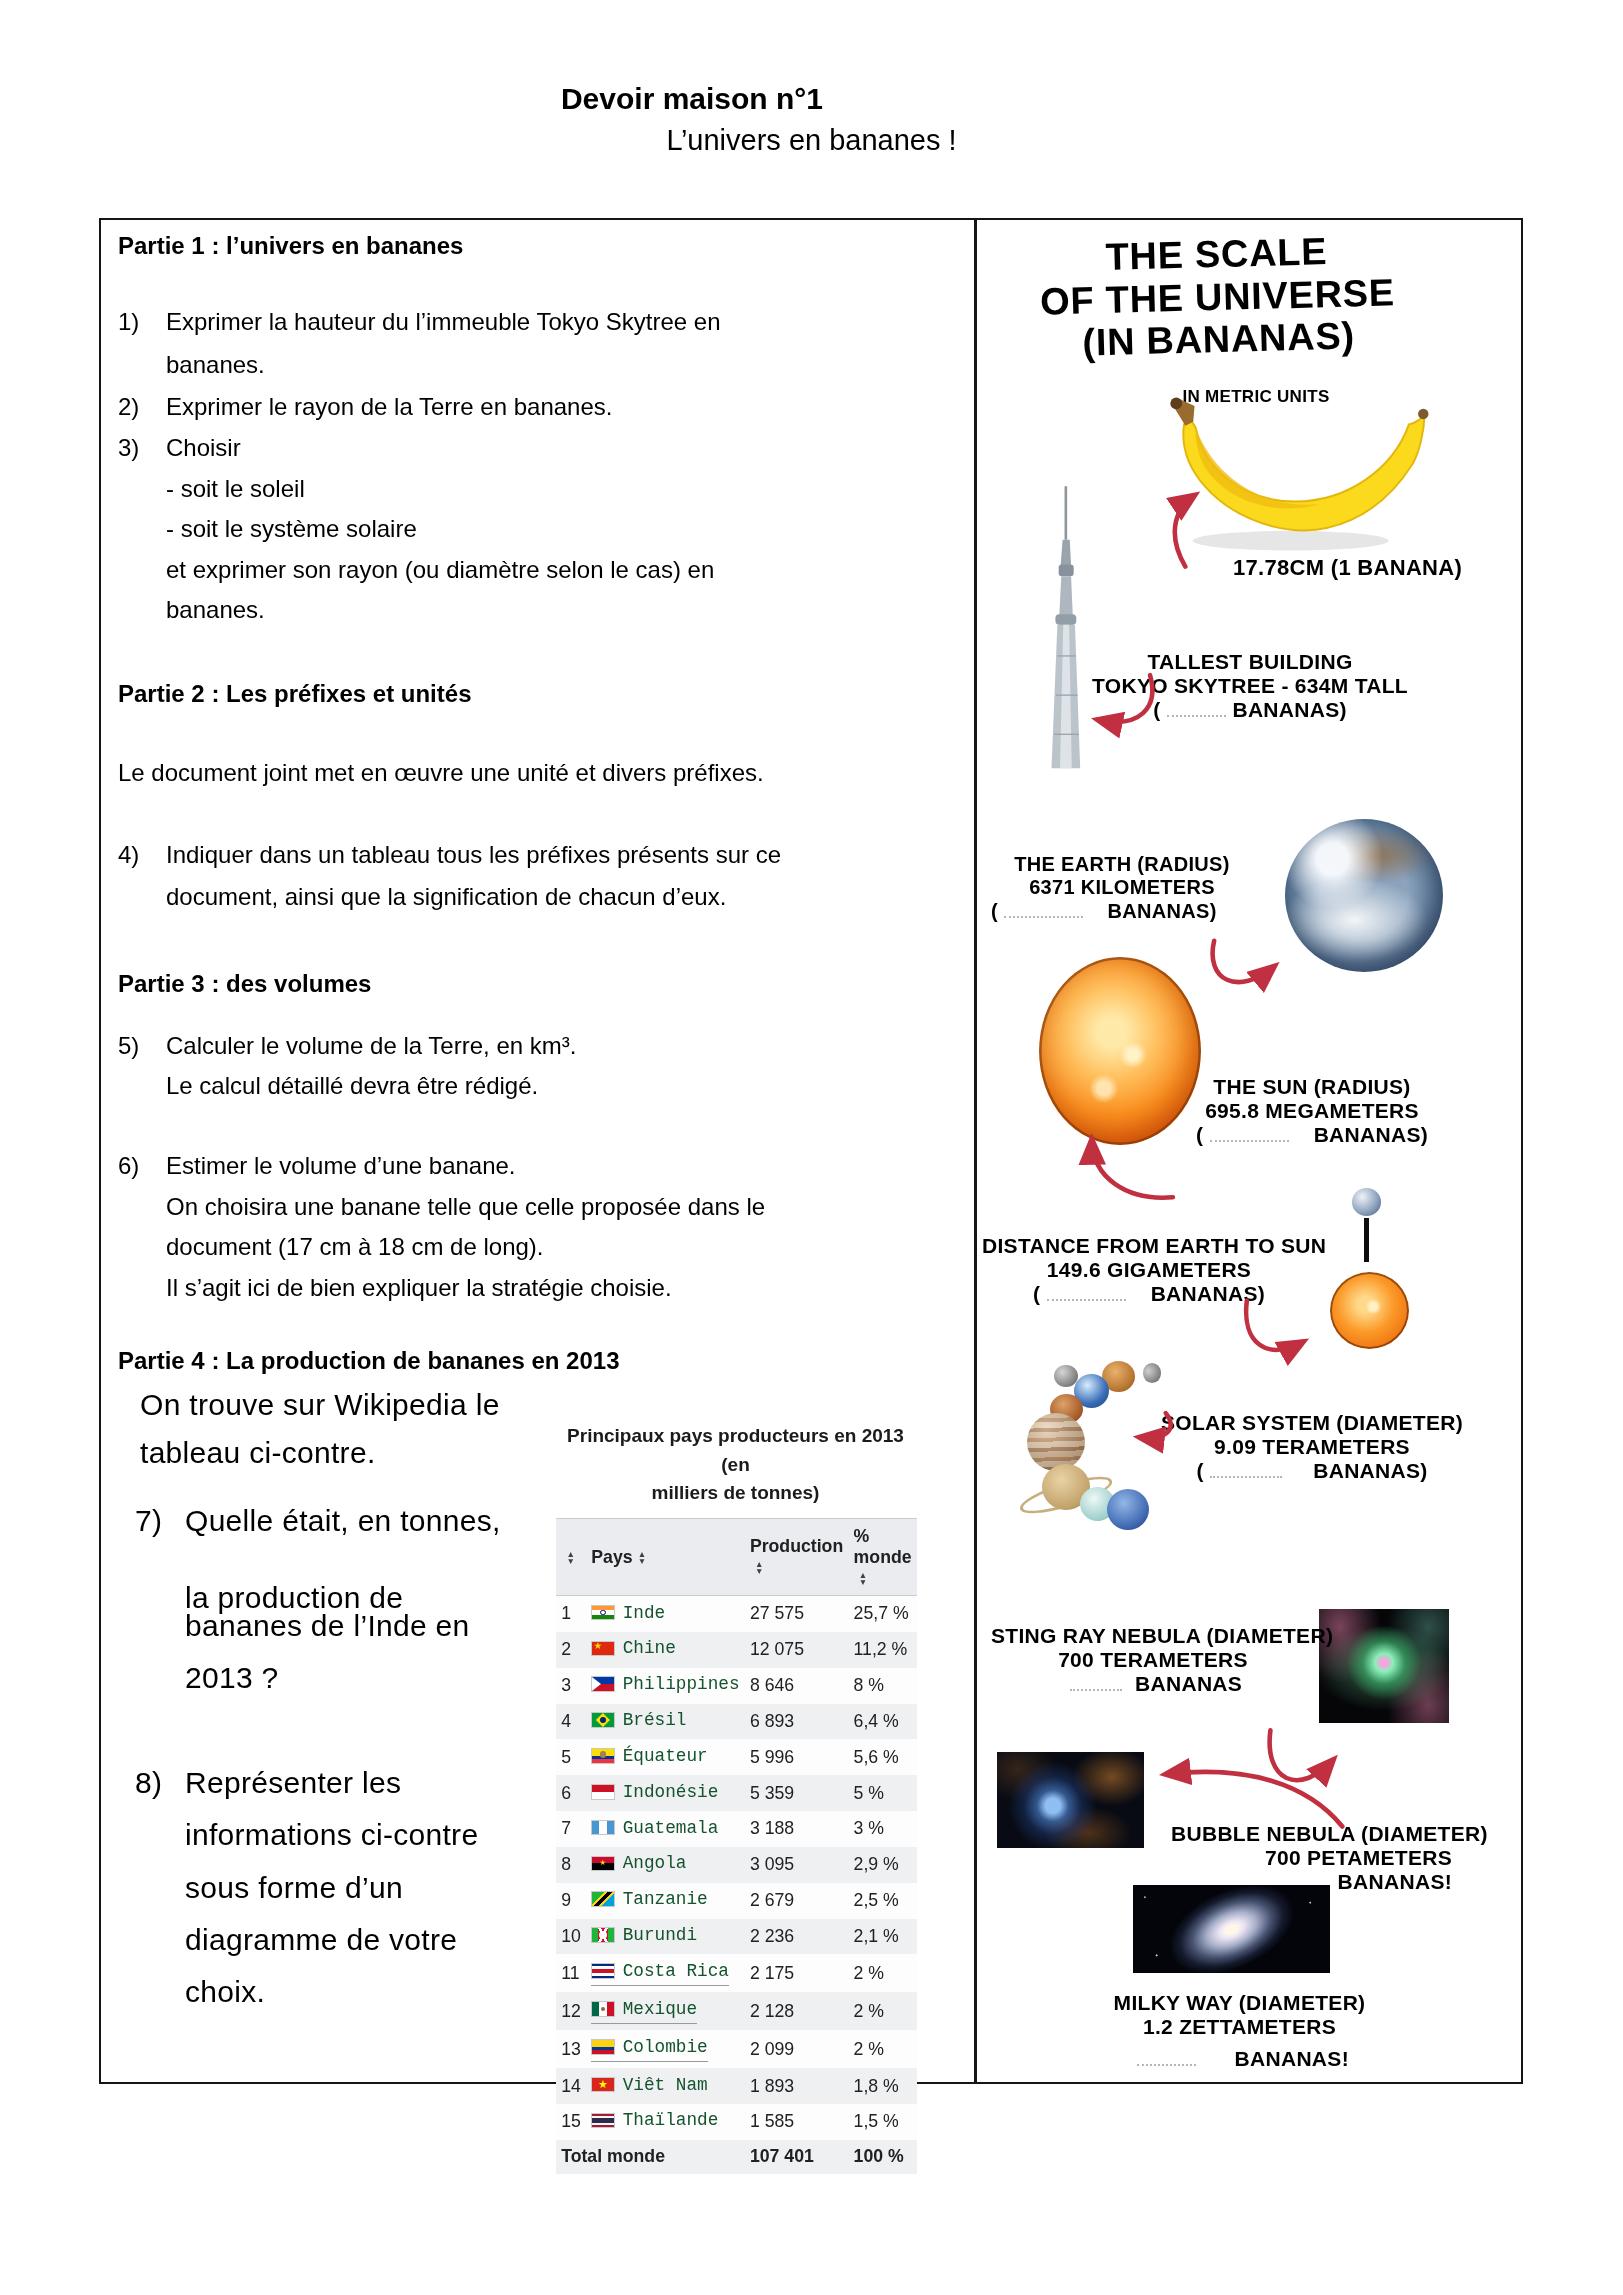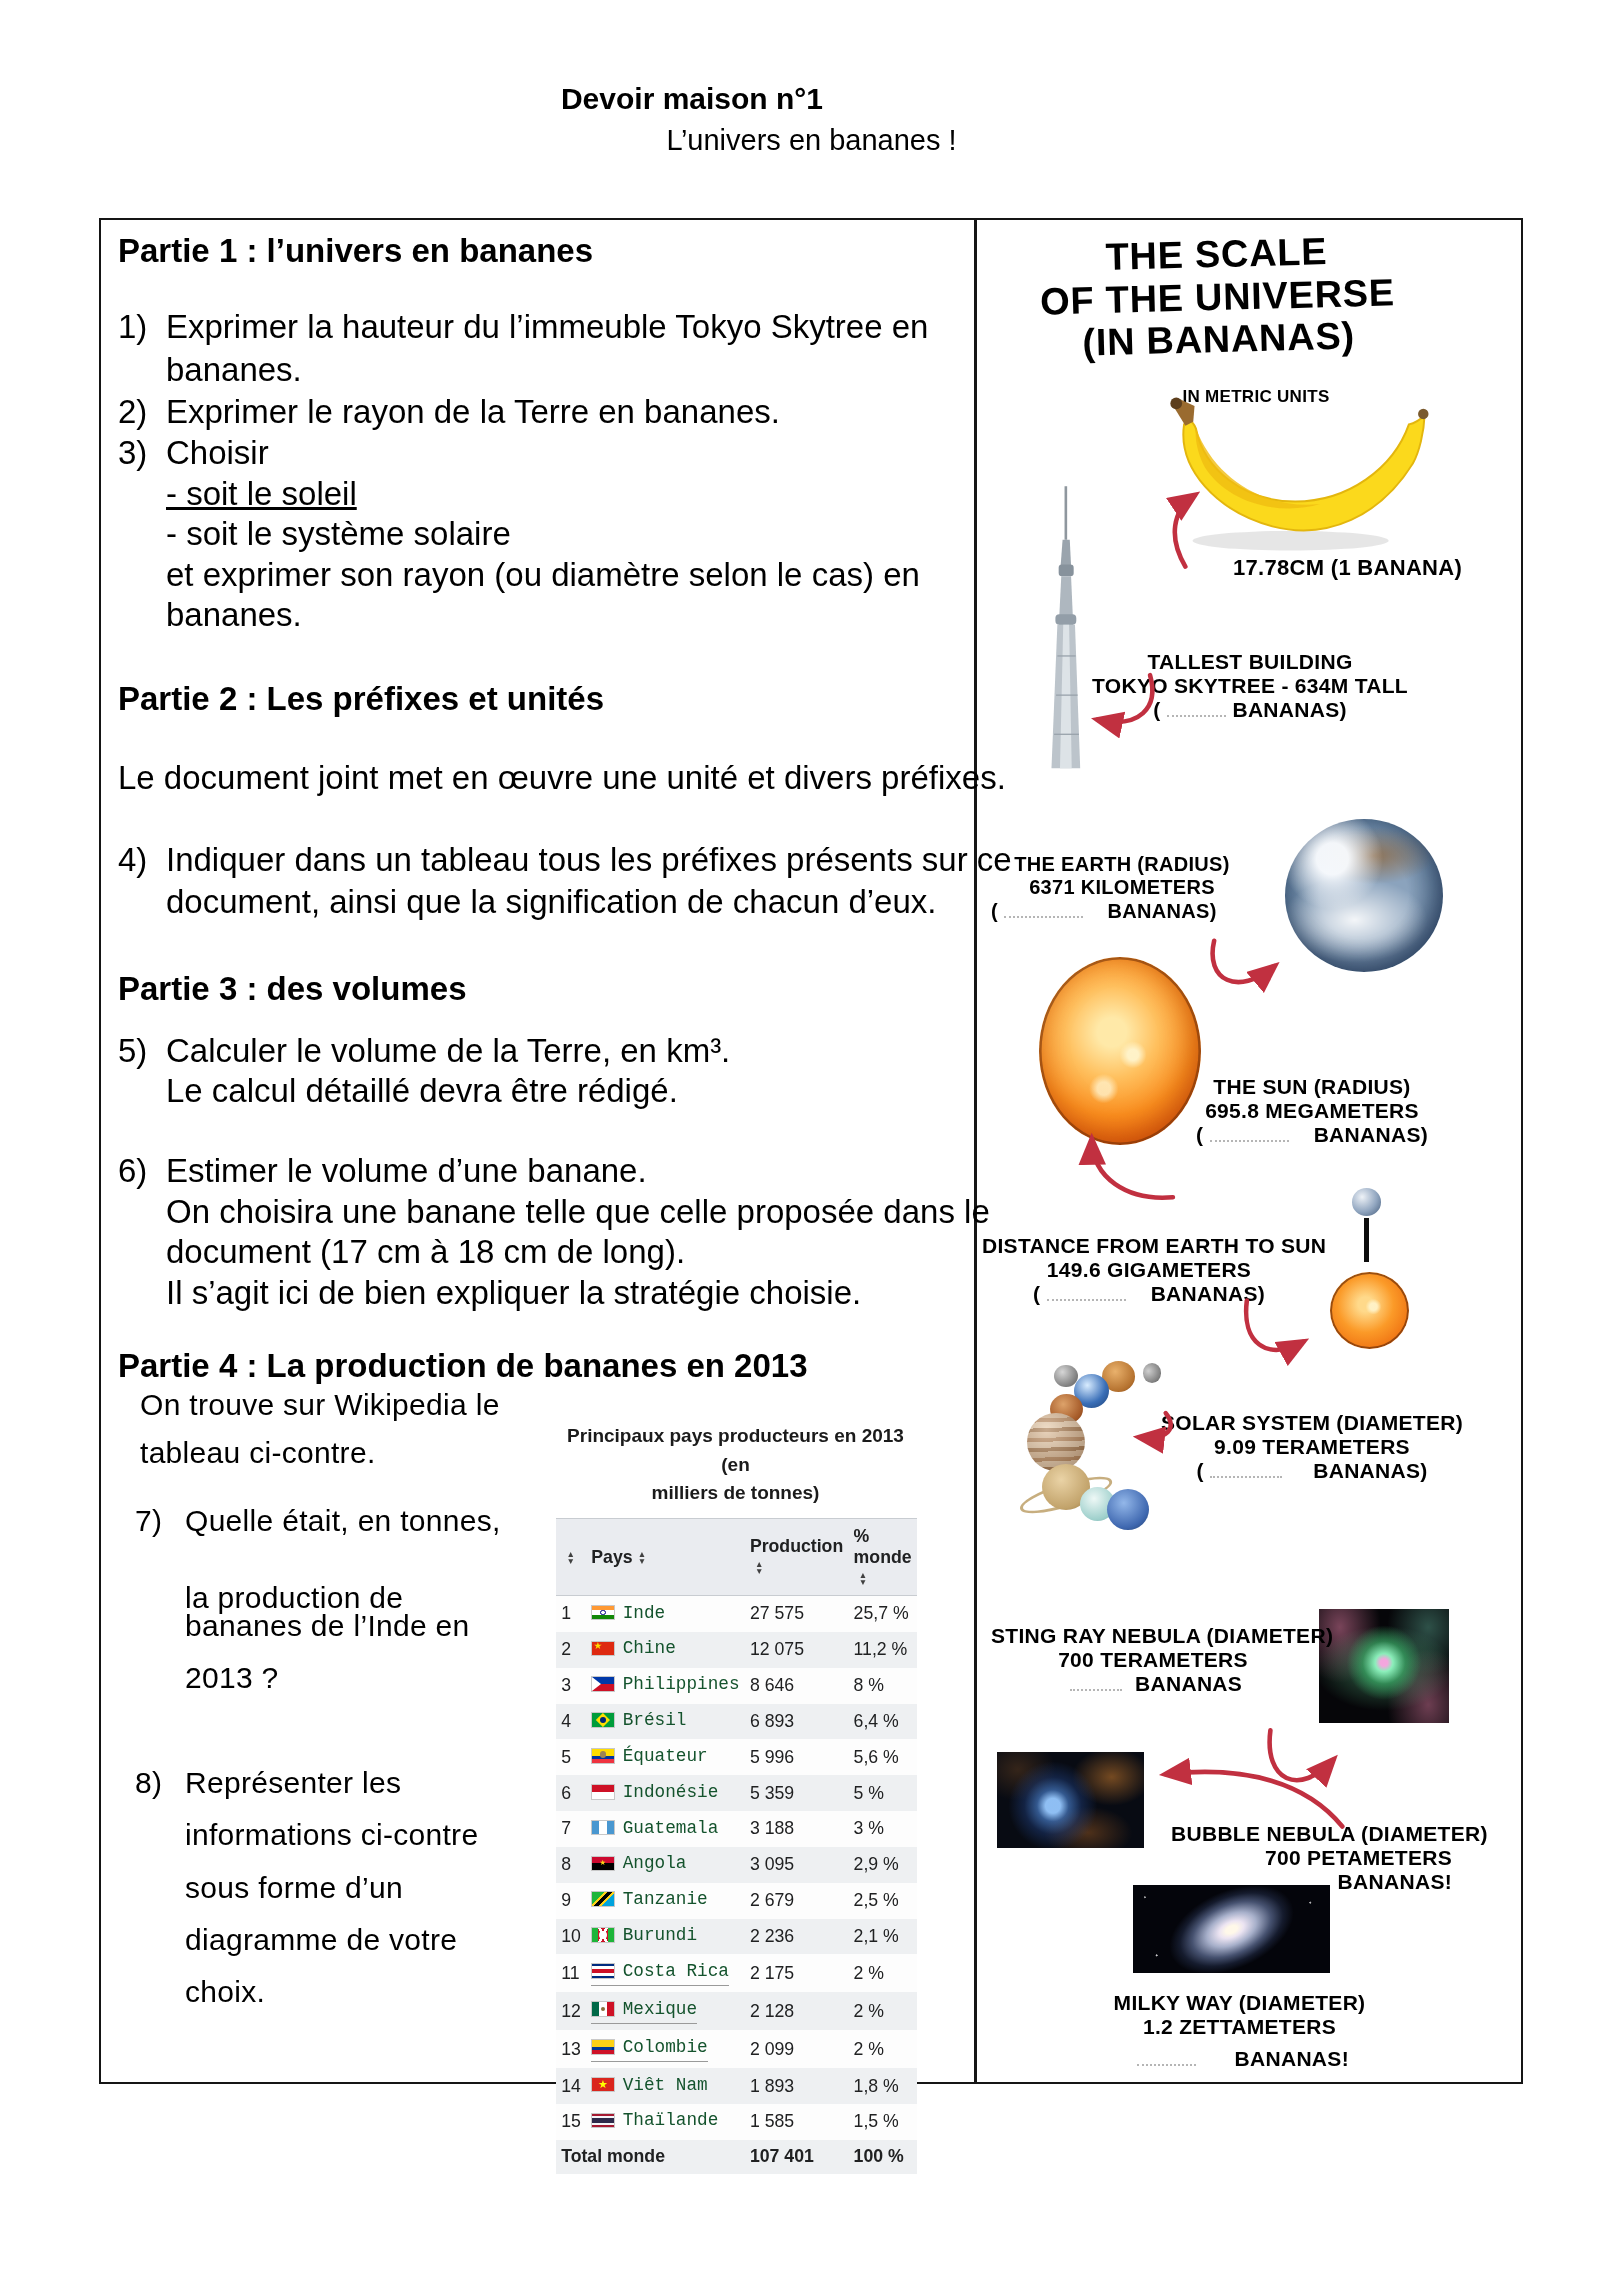--- a/index.html
+++ b/index.html
@@ -3,21 +3,21 @@
 <meta charset="utf-8">
 <style>
   html,body{margin:0;padding:0;background:#fff;}
   #page{position:relative;width:1623px;height:2295px;background:#ffffff;
         font-family:"Liberation Sans",sans-serif;color:#000;overflow:hidden;}
 
   
   .abs{position:absolute;white-space:nowrap;line-height:1;}
   .doc-title{font-weight:bold;font-size:30px;}
   .doc-sub{font-size:29px;}
-  .t{position:absolute;font-size:33px;white-space:nowrap;line-height:1;}
+  .t{position:absolute;font-size:24px;white-space:nowrap;line-height:1;}
   .hd{font-weight:bold;}
   .q78{font-size:30px;letter-spacing:0.3px;}
 
   
   #frame{position:absolute;left:99px;top:218px;width:1424px;height:1866px;
          border:2.6px solid #151515;box-sizing:border-box;}
   #divider{position:absolute;left:974px;top:218px;width:2.6px;height:1866px;background:#151515;}
 
   
   .c{position:absolute;font-weight:bold;letter-spacing:0.3px;white-space:nowrap;
@@ -183,21 +183,21 @@
 
   <div class="t" style="left:118px;top:310px;">1)</div>
   <div class="t" style="left:166px;top:310px;">Exprimer la hauteur du l’immeuble Tokyo Skytree en</div>
   <div class="t" style="left:166px;top:353px;">bananes.</div>
 
   <div class="t" style="left:118px;top:395px;">2)</div>
   <div class="t" style="left:166px;top:395px;">Exprimer le rayon de la Terre en bananes.</div>
 
   <div class="t" style="left:118px;top:436px;">3)</div>
   <div class="t" style="left:166px;top:436px;">Choisir</div>
-  <div class="t" style="left:166px;top:477px;text-decoration:underline;">- soit le soleil</div>
+  <div class="t" style="left:166px;top:477px;">- soit le soleil</div>
   <div class="t" style="left:166px;top:517px;">- soit le système solaire</div>
   <div class="t" style="left:166px;top:558px;">et exprimer son rayon (ou diamètre selon le cas) en</div>
   <div class="t" style="left:166px;top:598px;">bananes.</div>
 
   <div class="t hd" style="left:118px;top:682px;">Partie 2 : Les préfixes et unités</div>
   <div class="t" style="left:118px;top:761px;">Le document joint met en œuvre une unité et divers préfixes.</div>
 
   <div class="t" style="left:118px;top:843px;">4)</div>
   <div class="t" style="left:166px;top:843px;">Indiquer dans un tableau tous les préfixes présents sur ce</div>
   <div class="t" style="left:166px;top:885px;">document, ainsi que la signification de chacun d’eux.</div>

